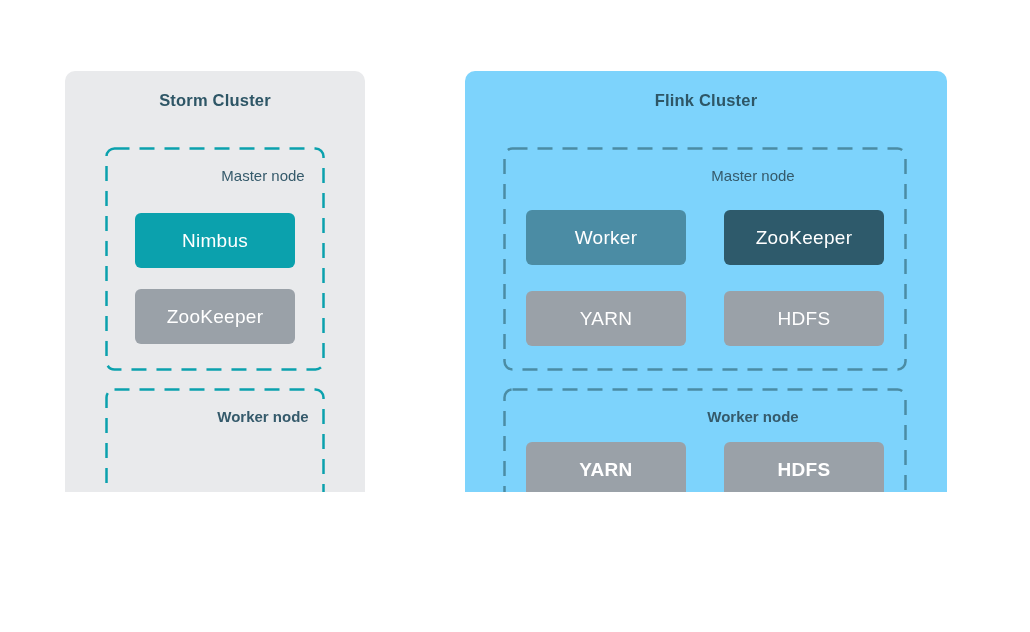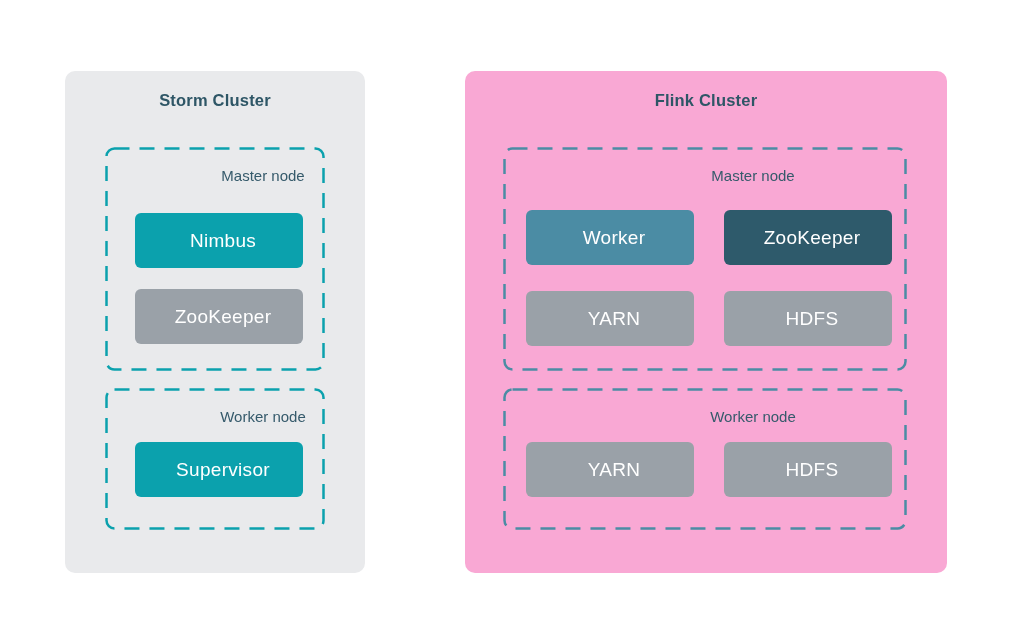--- a/index.html
+++ b/index.html
@@ -1,19 +1,19 @@
 <!DOCTYPE html>
 <html><head>
 <meta charset="utf-8">
 <style>
   html, body { margin: 0; padding: 0; background: #ffffff; }
   .canvas {
     position: relative;
     width: 1030px;
-    height: 632px;
+    height: 492px;
     background: #ffffff;
     font-family: "Liberation Sans", sans-serif;
     overflow: hidden;
   }
   .cluster {
     position: absolute;
     top: 71px;
     height: 502px;
     border-radius: 10px;
   }
@@ -26,21 +26,21 @@
     margin: 0;
     text-align: center;
     font-size: 16.5px;
     font-weight: 700;
     letter-spacing: 0.2px;
   }
   .group { position: absolute; }
   #storm .group { left: 40px; width: 220px; }
   #flink .group { left: 38px; width: 404px; }
   .group.master { top: 76px;  height: 224px; }
-  .group.worker { top: 317px; height: 142px; }
+  .group.worker { top: 317px; height: 142px; font-weight: bold; }
   .dash { position: absolute; left: 0; top: 0; display: block; }
   .dash rect {
     fill: none;
     stroke: var(--accent);
     stroke-width: 2.5;
     stroke-dasharray: 15 10;
   }
   .group-label {
     position: absolute;
     top: 20px; left: 0;
@@ -52,21 +52,20 @@
   .node {
     position: absolute;
     width: 160px;
     height: 55px;
     border-radius: 6px;
     display: flex;
     align-items: center;
     justify-content: center;
     font-size: 19px;
     letter-spacing: 0.3px;
-    padding-left: 8px;
   }
   
   .s-m-1 { left: 30px; top: 66px; }
   .s-m-2 { left: 30px; top: 142px; }
   .s-w-1 { left: 30px; top: 54px; }
   
   .f-m-1 { left: 23px;  top: 63px; }
   .f-m-2 { left: 221px; top: 63px; }
   .f-m-3 { left: 23px;  top: 144px; }
   .f-m-4 { left: 221px; top: 144px; }
@@ -88,25 +87,24 @@
       <div class="group-label" style="color: rgb(53, 90, 107);">Master node</div>
       <div class="node s-m-1" style="background: rgb(11, 161, 173); color: rgb(255, 255, 255);">Nimbus</div>
       <div class="node s-m-2" style="background: rgb(154, 161, 168); color: rgb(255, 255, 255);">ZooKeeper</div>
     </div>
 
     <div class="group worker">
       <svg class="dash" width="220" height="142">
         <rect x="1.5" y="1.5" width="217" height="139" rx="8"></rect>
       </svg>
       <div class="group-label" style="color: rgb(53, 90, 107);">Worker node</div>
-      <div class="node s-w-1" style="background: rgb(11, 161, 173); color: rgb(255, 255, 255);">Supervisor</div>
     </div>
   </section>
 
-  <section class="cluster" id="flink" style="background: #f9a8d4; --accent: #4b8ca4;">
+  <section class="cluster" id="flink" style="background: #7dd3fc; --accent: #4b8ca4;">
     <h2 class="cluster-title" style="color: rgb(46, 86, 102);">Flink Cluster</h2>
 
     <div class="group master">
       <svg class="dash" width="404" height="224">
         <rect x="1.5" y="1.5" width="401" height="221" rx="8"></rect>
       </svg>
       <div class="group-label" style="color: rgb(53, 90, 107);">Master node</div>
       <div class="node f-m-1" style="background: rgb(75, 140, 164); color: rgb(255, 255, 255);">Worker</div>
       <div class="node f-m-2" style="background: rgb(46, 90, 107); color: rgb(255, 255, 255);">ZooKeeper</div>
       <div class="node f-m-3" style="background: rgb(154, 161, 168); color: rgb(255, 255, 255);">YARN</div>

